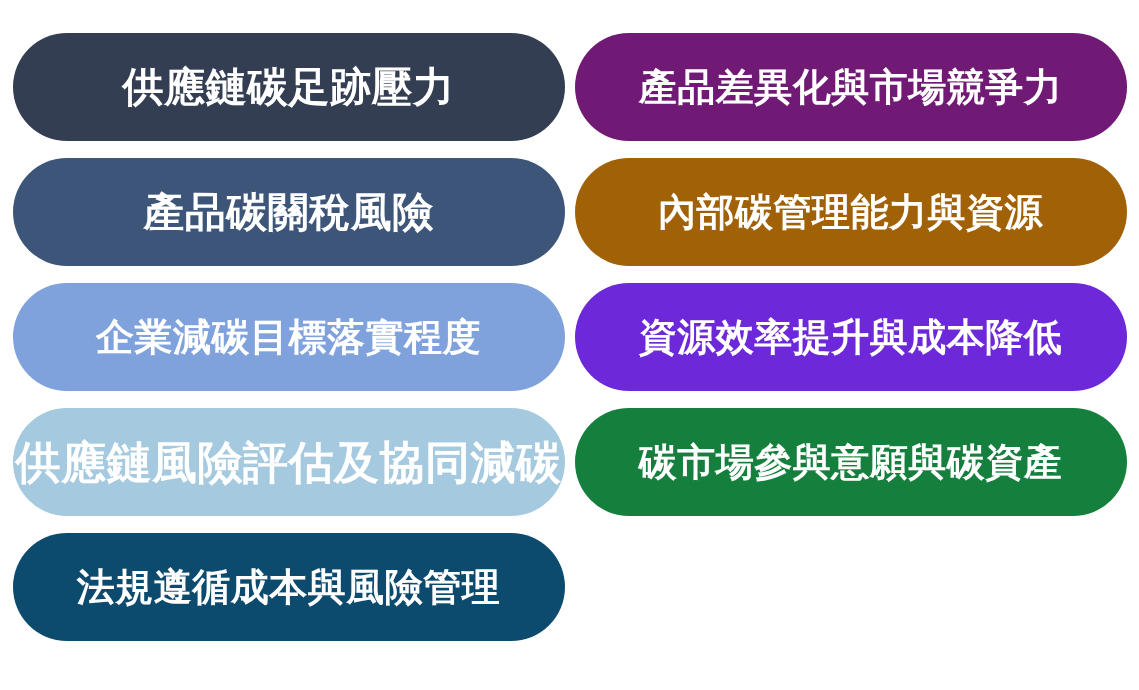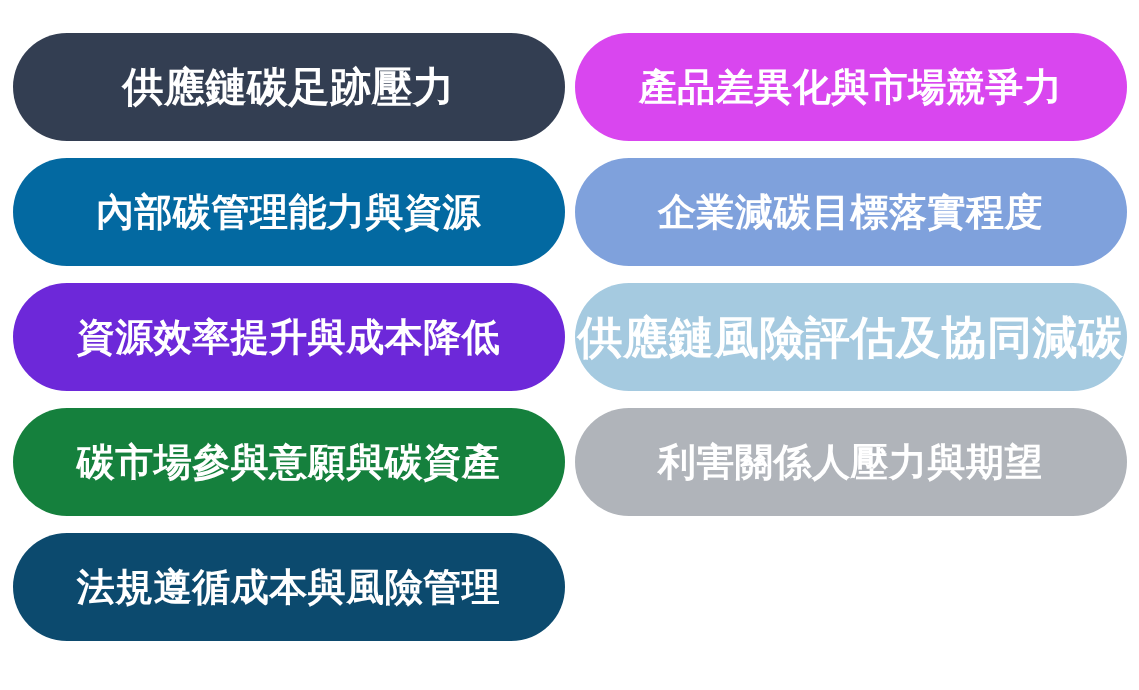--- a/index.html
+++ b/index.html
@@ -51,46 +51,46 @@
 </style>
 </head>
 <body style="background-color: rgb(255, 255, 255);">
 
 <div id="pill-grid">
 
   <div class="pill" style="background-color: rgb(51, 62, 82);">
     <span class="pill-label">供應鏈碳足跡壓力</span>
   </div>
 
-  <div class="pill" style="background-color: #d946ef;">
+  <div class="pill" style="background-color: #701a75;">
     <span class="pill-label shrink-1">產品差異化與市場競爭力</span>
   </div>
 
+  <div class="pill" style="background-color: rgb(60, 85, 121);">
+    <span class="pill-label">產品碳關稅風險</span>
+  </div>
 
-  <div class="pill" style="background-color: #0369a1;">
+  <div class="pill" style="background-color: #a16207;">
     <span class="pill-label shrink-1">內部碳管理能力與資源</span>
   </div>
 
   <div class="pill" style="background-color: rgb(127, 161, 220);">
     <span class="pill-label shrink-1">企業減碳目標落實程度</span>
   </div>
 
   <div class="pill" style="background-color: #6d28d9;">
     <span class="pill-label shrink-1">資源效率提升與成本降低</span>
   </div>
 
   <div class="pill" style="background-color: rgb(165, 202, 224);">
     <span class="pill-label shrink-2">供應鏈風險評估及協同減碳</span>
   </div>
 
   <div class="pill" style="background-color: #15803d;">
     <span class="pill-label shrink-1">碳市場參與意願與碳資產</span>
   </div>
 
-  <div class="pill" style="background-color: rgb(176, 180, 186);">
-    <span class="pill-label shrink-1">利害關係人壓力與期望</span>
-  </div>
 
   <div class="pill" style="background-color: #0c4a6e;">
     <span class="pill-label shrink-1">法規遵循成本與風險管理</span>
   </div>
 
 </div>
 
 </body></html>

